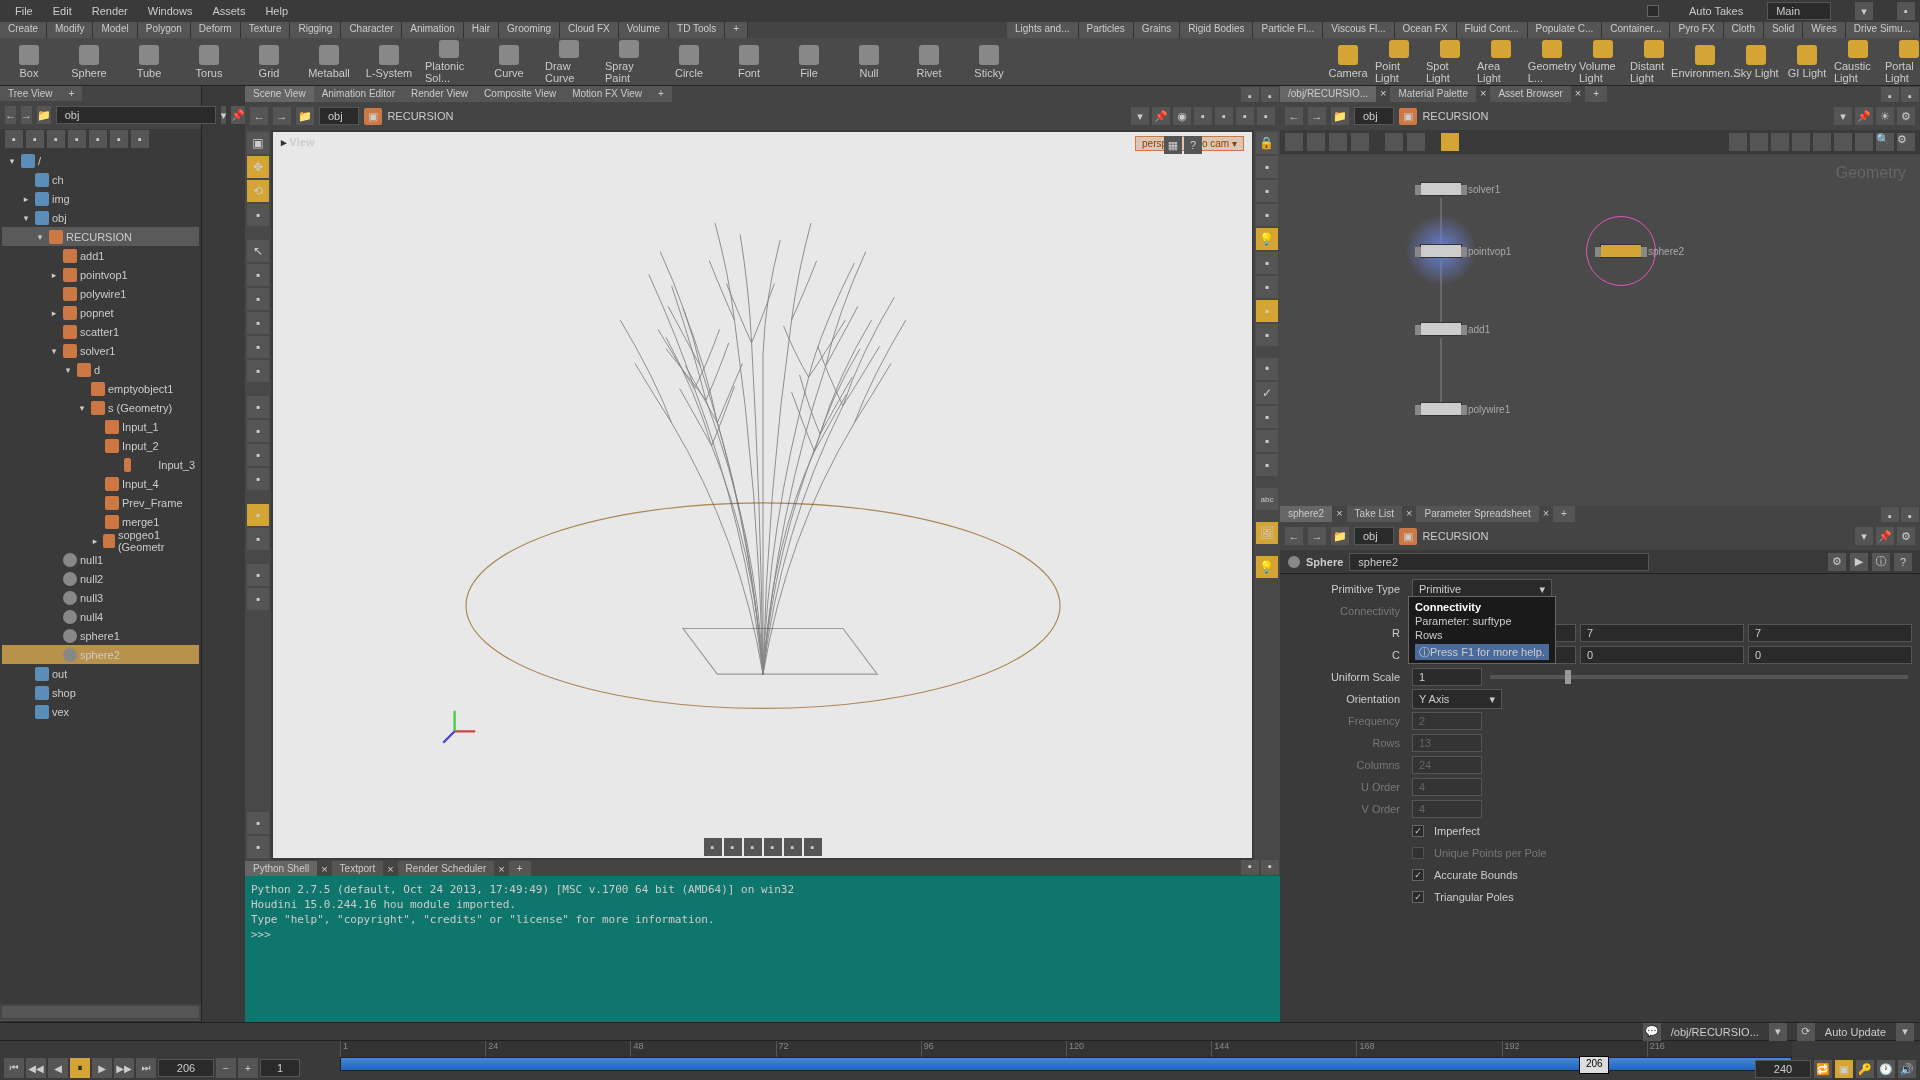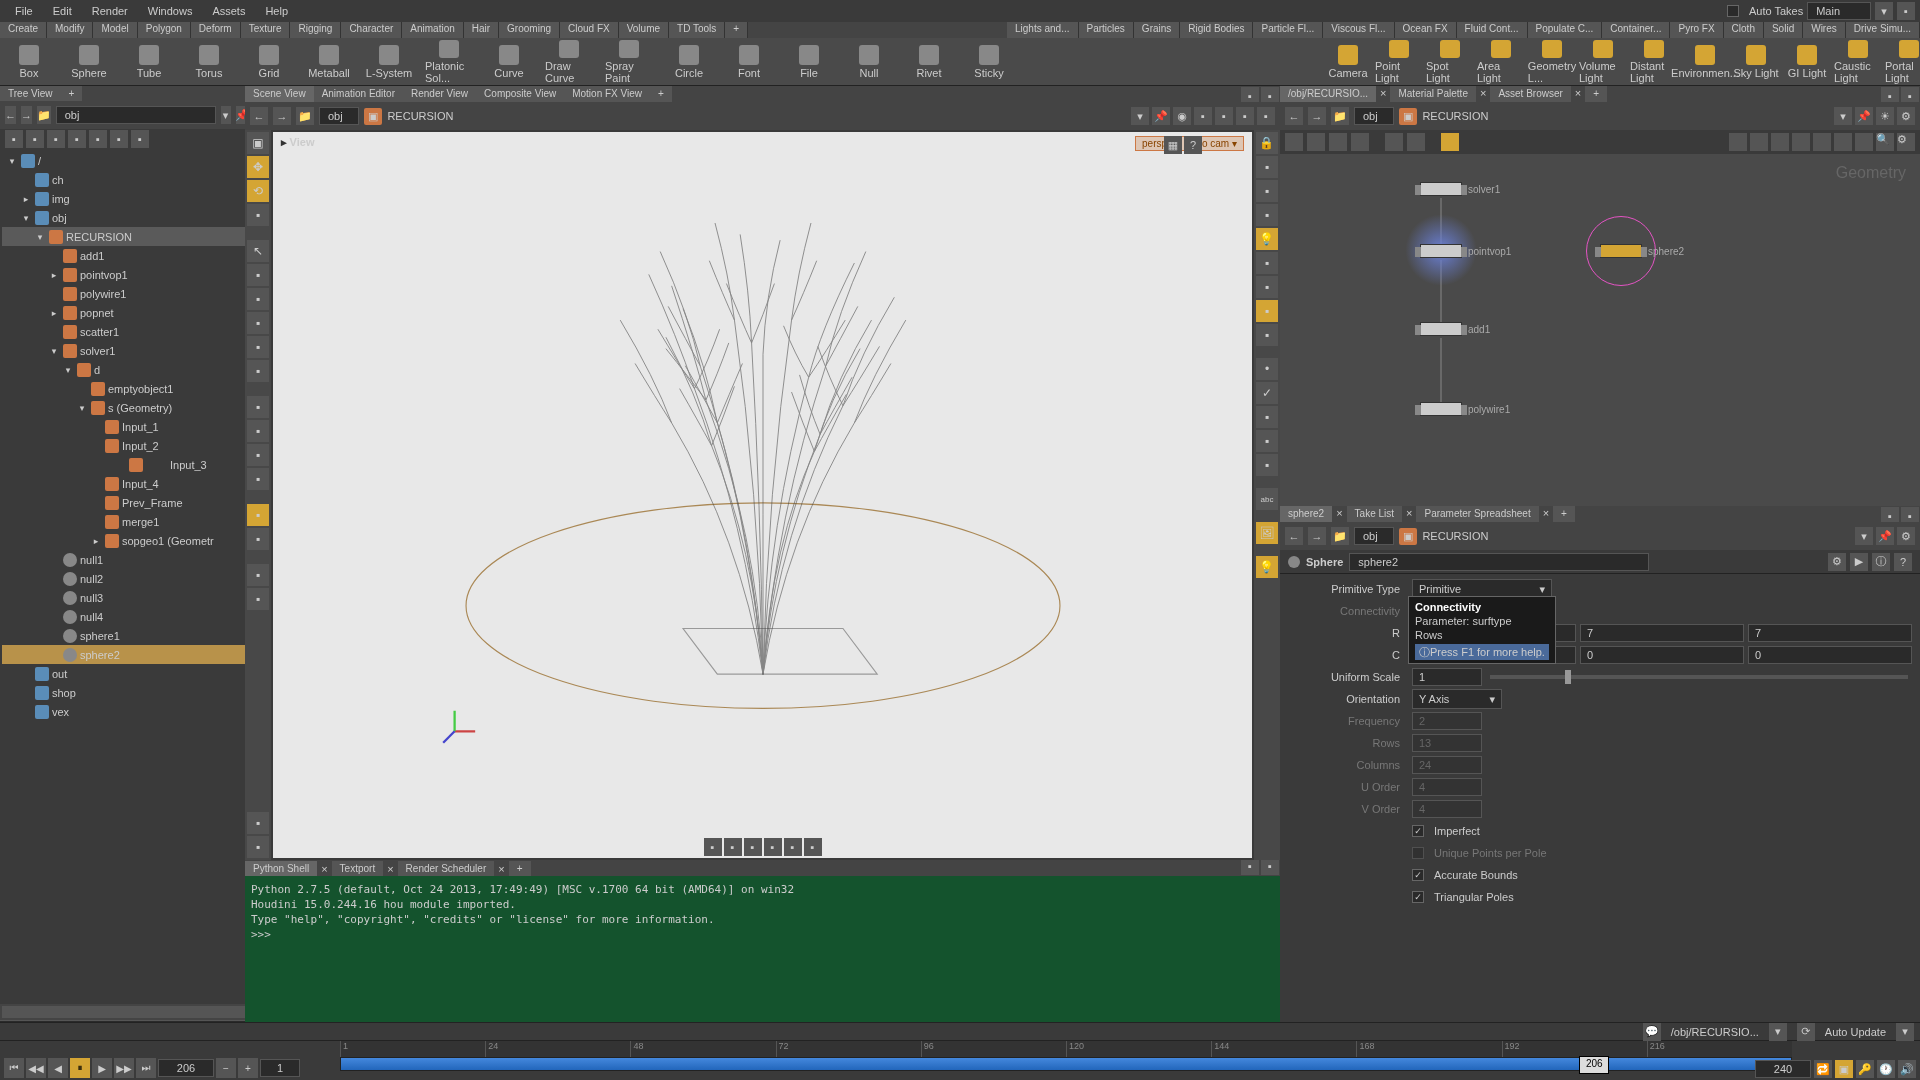--- a/index.html
+++ b/index.html
@@ -1,27 +1,27 @@
 <!DOCTYPE html>
 <html><head>
 <meta charset="utf-8">
 <style>
 * { margin: 0; padding: 0; box-sizing: border-box; font-family: Arial, sans-serif; font-size: 11px; color: #ccc; }
 body { background: #3a3a3a; overflow: hidden; width: 1920px; height: 1080px; position: relative; }
 .menubar { position: absolute; top: 0; left: 0; right: 0; height: 22px; background: #3a3a3a; display: flex; align-items: center; padding: 0 5px; }
 .menubar .menu-item { padding: 3px 10px; cursor: pointer; }
-.menubar .right { margin-left: auto; display: flex; align-items: center; gap: 4px; justify-content: center; }
+.menubar .right { margin-left: auto; display: flex; align-items: center; gap: 24px; justify-content: center; }
 .main-select { background: #2a2a2a; border: 1px solid #555; padding: 2px 30px 2px 8px; }
 .shelf-tabs { position: absolute; top: 22px; left: 0; right: 0; height: 16px; background: #444; display: flex; }
 .shelf-tab { padding: 1px 8px; font-size: 10px; background: #555; border-right: 1px solid #333; cursor: pointer; }
 .shelf-tools { position: absolute; top: 38px; left: 0; right: 0; height: 48px; background: #4a4a4a; display: flex; align-items: center; padding: 0 5px; gap: 3px; border-bottom: 1px solid #222; }
 .shelf-tool { display: flex; flex-direction: column; align-items: center; justify-content: center; width: 48px; height: 44px; cursor: pointer; font-size: 9px; gap: 2px; }
 .shelf-tool .icon { width: 20px; height: 20px; background: #888; border-radius: 3px; }
 .shelf-divider { width: 1px; height: 40px; background: #333; margin: 0 300px 0 5px; }
-.tree-panel { position: absolute; top: 86px; left: 0; width: 270px; bottom: 40px; background: #3a3a3a; border-right: 1px solid #222; display: flex; flex-direction: column; }
+.tree-panel { position: absolute; top: 86px; left: 0; width: 202px; bottom: 40px; background: #3a3a3a; border-right: 1px solid #222; display: flex; flex-direction: column; }
 .panel-tab { background: #555; padding: 2px 8px; display: inline-block; font-size: 10px; }
 .tree-toolbar { height: 28px; background: #444; display: flex; align-items: center; padding: 0 5px; gap: 5px; }
 .tree-toolbar2 { height: 20px; background: #3a3a3a; display: flex; align-items: center; padding: 0 5px; gap: 3px; }
 .path-input { background: #2a2a2a; border: 1px solid #555; padding: 2px 8px; flex: 1; }
 .tree-content { flex: 1; overflow: auto; background: #3a3a3a; padding: 2px; }
 .tree-row { display: flex; align-items: center; height: 19px; cursor: pointer; padding-right: 4px; }
 .tree-row.selected { background: #b8924a; color: #000; }
 .tree-row.hl { background: #5a5a5a; }
 .expander { width: 12px; text-align: center; font-size: 9px; }
 .node-icon { width: 14px; height: 14px; background: #cc7744; margin: 0 3px; border-radius: 2px; }
@@ -39,21 +39,21 @@
 .tool-btn { width: 22px; height: 22px; background: #555; cursor: pointer; display: flex; align-items: center; justify-content: center; font-size: 12px; }
 .tool-btn.active { background: #d4a534; }
 .viewport { flex: 1; background: #e8e8e8; position: relative; margin: 2px; }
 .view-label { position: absolute; top: 4px; left: 8px; color: #333; font-weight: bold; }
 .view-badges { position: absolute; top: 4px; right: 8px; display: flex; gap: 2px; }
 .view-badge { background: rgba(200,120,60,0.3); border: 1px solid #cc7744; padding: 1px 6px; color: #884400; font-size: 10px; }
 .tree-render { position: absolute; left: 50%; top: 48%; transform: translate(-50%,-50%); width: 70%; height: 85%; pointer-events:none; }
 
 .bottom-pane { height: 180px; display: flex; flex-direction: column; }
 .bottom-tabs { height: 16px; background: #444; display: flex; align-items: flex-end; }
-.console { flex: 1; background: #14532d; padding: 6px; font-family: monospace; font-size: 11px; color: #ccc; line-height: 15px; white-space: pre; overflow: hidden; }
+.console { flex: 1; background: #0f766e; padding: 6px; font-family: monospace; font-size: 11px; color: #ccc; line-height: 15px; white-space: pre; overflow: hidden; }
 
 .right-panel { position: absolute; top: 86px; left: 1280px; right: 0; bottom: 40px; display: flex; flex-direction: column; }
 .network-pane { height: 420px; display: flex; flex-direction: column; }
 .network-tabs { height: 16px; background: #444; display: flex; }
 .network-toolbar { height: 28px; background: #444; display: flex; align-items: center; padding: 0 5px; gap: 5px; }
 .network-toolbar2 { height: 24px; background: #3a3a3a; display: flex; align-items: center; padding: 0 5px; gap: 4px; }
 .nt-btn { width: 18px; height: 18px; background: #555; cursor: pointer; }
 .network-canvas { flex: 1; background: #4a4a4a; position: relative; overflow: hidden; }
 .network-canvas .geo-label { position: absolute; top: 10px; right: 14px; color: #666; font-size: 16px; }
 .net-node { position: absolute; display: flex; align-items: center; gap: 6px; }

